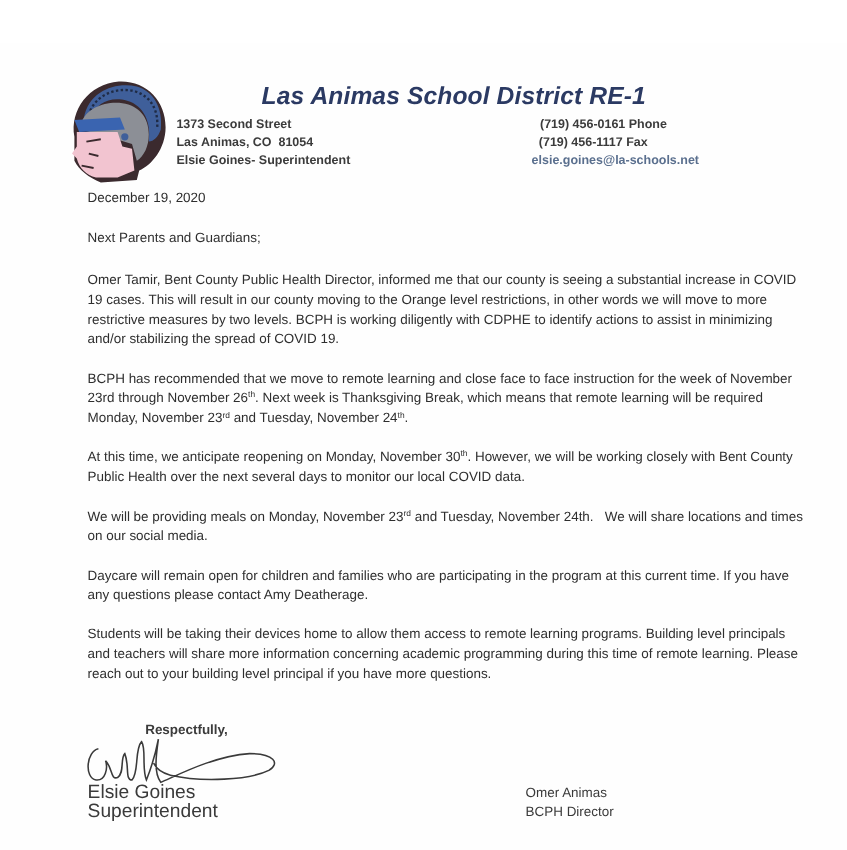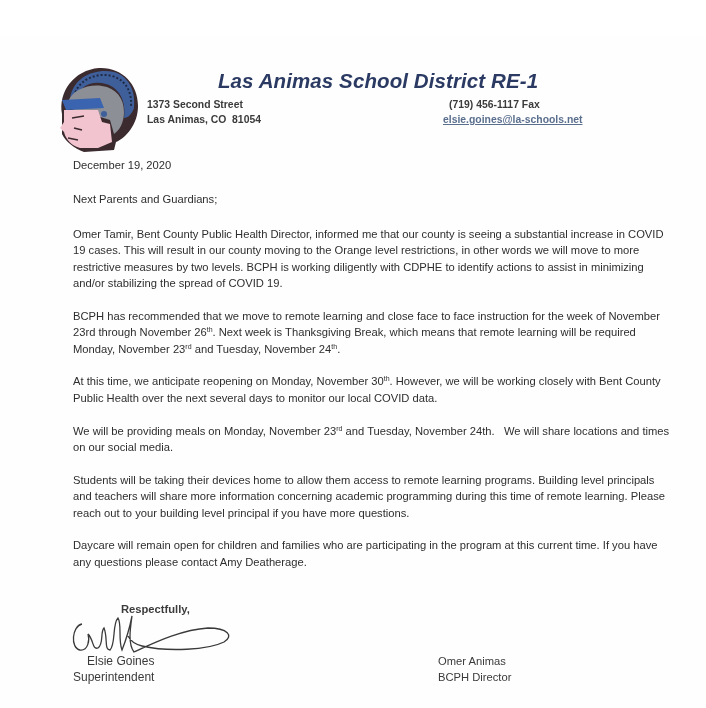--- a/index.html
+++ b/index.html
@@ -10,29 +10,29 @@
   }
   .page { position: absolute; left: 0; top: 0; width: 706px; height: 708px; background: #fefefe; margin-top: 36px; }
   .logo { position: absolute; left: 44px; top: 26px; width: 100px; height: 92px; }
   .title {
     position: absolute; left: 218px; top: 33px; font-size: 20.5px; font-style: italic; font-weight: bold;
     color: #2b3a63; letter-spacing: 0.1px; white-space: nowrap;
   }
   .addr { position: absolute; left: 147px; top: 61px; font-size: 10.4px; font-weight: bold; color: #3b3b3b; line-height: 15.2px; }
   .contact { position: absolute; left: 450px; top: 61px; font-size: 10.4px; font-weight: bold; color: #3b3b3b; line-height: 15.2px; }
   .contact .l2 { margin-left: -1px; }
-  .contact .email { margin-left: -7px; color: #5a6f8e; text-decoration: underline; }
+  .contact .email { margin-left: -7px; color: #5a6f8e; }
   .body-text { position: absolute; left: 73px; top: 121px; width: 600px; font-size: 11.2px; line-height: 16.4px; color: #2e2e2e; }
   .body-text p { margin: 0 0 16.4px 0; }
   .body-text p.date { margin-bottom: 18px; }
   .body-text p.greeting { margin-bottom: 18px; }
   sup { font-size: 7px; line-height: 0; vertical-align: 4px; }
   .closing { position: absolute; left: 73px; top: 567px; font-size: 11.2px; color: #3c3c3c; font-weight: bold; padding-left: 48px; }
   .signature { position: absolute; left: 68px; top: 574px; width: 170px; height: 48px; }
-  .sig-left { position: absolute; left: 73px; top: 617px; font-size: 12px; line-height: 16.4px; color: #3a3a3a; text-align: right; }
+  .sig-left { position: absolute; left: 73px; top: 617px; font-size: 16px; line-height: 16.4px; color: #3a3a3a; }
   .sig-right { position: absolute; left: 438px; top: 617px; font-size: 11.2px; line-height: 16.4px; color: #3a3a3a; }
 </style>
 </head>
 <body>
 
 <div class="page">
 
   <svg class="logo" viewBox="0 0 100 92">
 
     <path d="M18 52 C14 30 30 8 55 6 C78 5 94 22 94 44 C94 62 82 76 72 80 L70 88 L40 90 C30 86 22 80 18 72 Z" fill="#3b2a2e"></path>
@@ -47,36 +47,38 @@
     <path d="M20 48 L54 48 L58 60 L66 62 L68 80 L54 86 L36 86 C28 84 22 78 20 70 L16 66 L20 60 Z" fill="#f2c4d0"></path>
     <path d="M28 56 L40 54 M30 66 L38 68 M24 76 L34 78" stroke="#3b2a2e" stroke-width="1.6"></path>
     <circle cx="60" cy="52" r="3" fill="#3f5f9a"></circle>
   </svg>
 
   <div class="title">Las Animas School District RE-1</div>
 
   <div class="addr">
     <div>1373 Second Street</div>
     <div style="white-space:pre">Las Animas, CO  81054</div>
+    <div>Elsie Goines- Superintendent</div>
   </div>
 
   <div class="contact">
+    <div>(719) 456-0161 Phone</div>
     <div class="l2">(719) 456-1117 Fax</div>
     <div class="email">elsie.goines@la-schools.net</div>
   </div>
 
   <div class="body-text">
     <p class="date">December 19, 2020</p>
     <p class="greeting">Next Parents and Guardians;</p>
     <p>Omer Tamir, Bent County Public Health Director, informed me that our county is seeing a substantial increase in COVID 19 cases.  This will result in our county moving to the Orange level restrictions, in other words we will move to more restrictive measures by two levels.  BCPH is working diligently with CDPHE to identify actions to assist in minimizing and/or stabilizing the spread of COVID 19.</p>
     <p><span>BCPH has recommended that we move to remote learning and close face to face instruction for the week of November 23rd through November 26</span><sup>th</sup><span>.  Next week is Thanksgiving Break, which means that remote learning will be required Monday, November 23</span><sup>rd</sup><span> and Tuesday, November 24</span><sup>th</sup><span>.</span></p>
     <p><span>At this time, we anticipate reopening on Monday, November 30</span><sup>th</sup><span>.  However, we will be working closely with Bent County Public Health over the next several days to monitor our local COVID data.</span></p>
     <p style="white-space:pre-wrap"><span>We will be providing meals on Monday, November 23</span><sup>rd</sup><span> and Tuesday, November 24th.   We will share locations and times on our social media.</span></p>
+    <p>Daycare will remain open for children and families who are participating in the program at this current time.  If you have any questions please contact Amy Deatherage.</p>
     <p>Students will be taking their devices home to allow them access to remote learning programs.  Building level principals and teachers will share more information concerning academic programming during this time of remote learning.  Please reach out to your building level principal if you have more questions.</p>
-    <p>Daycare will remain open for children and families who are participating in the program at this current time.  If you have any questions please contact Amy Deatherage.</p>
   </div>
 
   <div class="closing">Respectfully,</div>
 
   <svg class="signature" viewBox="0 0 170 48">
     <path d="M14 14 C4 16 2 38 12 40 C20 41 22 30 20 24 C26 30 24 40 30 38 C36 34 32 22 36 18 C40 28 36 40 42 40 C48 34 44 14 50 8 C54 14 50 30 54 40 C58 30 62 16 64 6 C62 20 60 34 66 42 C80 36 110 20 140 18 C160 18 166 26 156 32 C140 40 100 42 74 36 C66 34 62 30 60 26" fill="none" stroke="#3a3a3a" stroke-width="1.3"></path>
   </svg>
 
   <div class="sig-left">
     <div>Elsie Goines</div>

